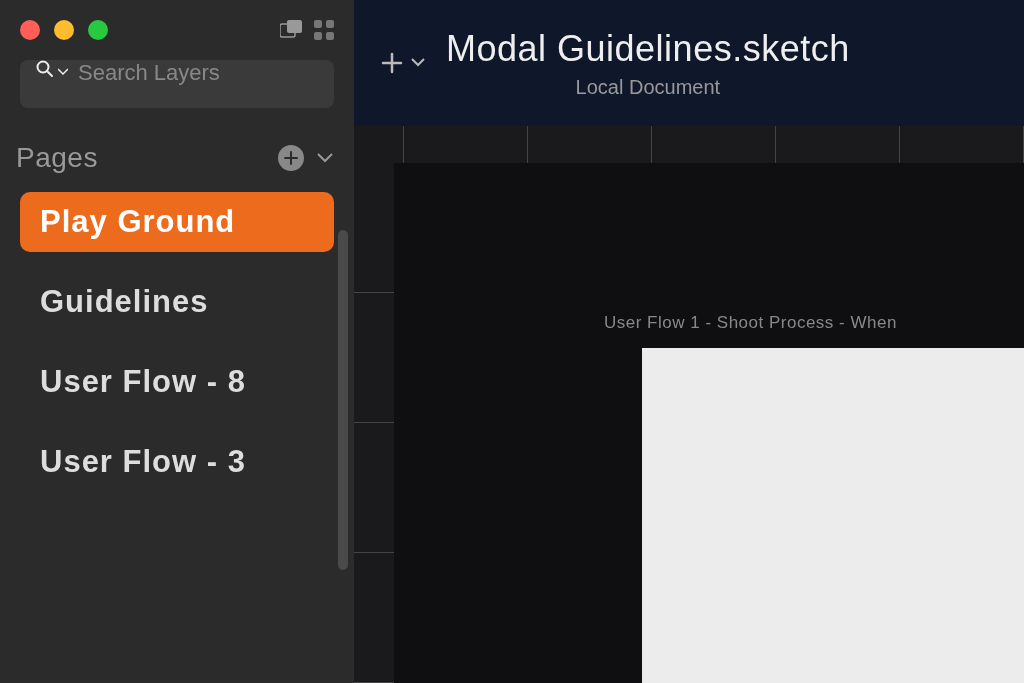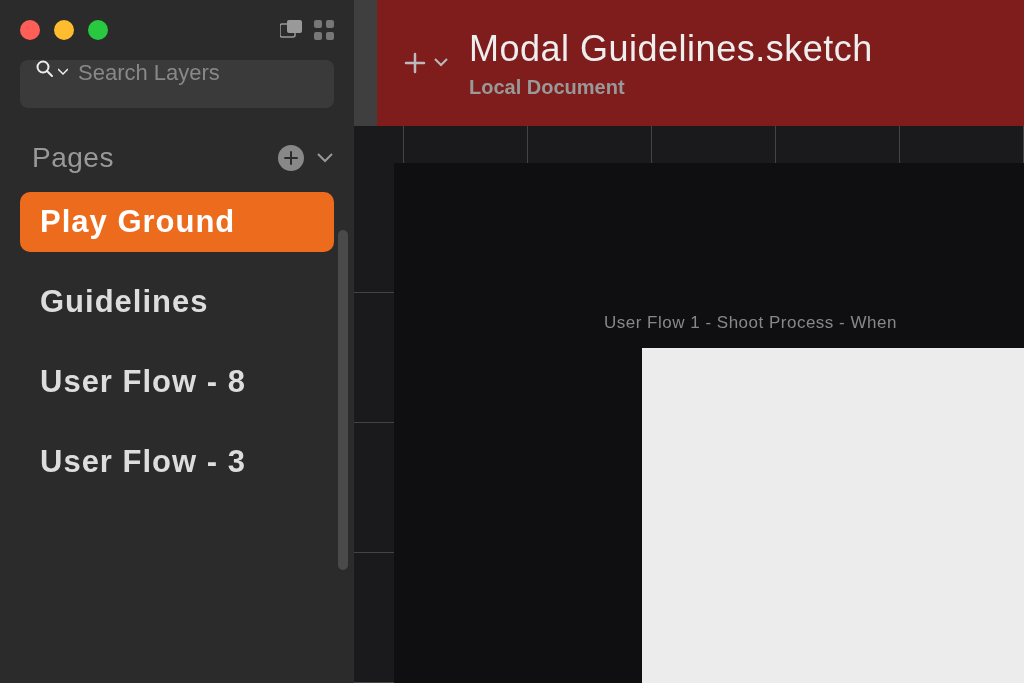--- a/index.html
+++ b/index.html
@@ -85,21 +85,21 @@
       width: 100%;
     }
     .search-input::placeholder {
       color: #888;
       font-weight: 300;
     }
     .pages-header {
       display: flex;
       align-items: center;
       justify-content: space-between;
-      padding: 14px 20px 18px 32px;
+      padding: 14px 20px 18px 16px;
     }
     .pages-title {
       font-size: 28px;
       color: #999;
       font-weight: 400;
       letter-spacing: 0.5px;
     }
     .pages-controls {
       display: flex;
       align-items: center;
@@ -152,26 +152,25 @@
       border-radius: 5px;
     }
     .main {
       flex: 1;
       display: flex;
       flex-direction: column;
       background: #3f3f3f;
     }
     .main-header {
       height: 130px;
-      background: #7f1d1d;
+      background: #0f172a;
       display: flex;
       align-items: center;
       padding: 0 26px;
       gap: 20px;
-      margin-left: 23px;
     }
     .header-plus {
       display: flex;
       align-items: center;
       gap: 6px;
       color: #bbb;
     }
     .doc-info {
       display: flex;
       flex-direction: column;
@@ -179,21 +178,22 @@
     }
     .doc-title {
       font-size: 36px;
       color: #eee;
       font-weight: 400;
       letter-spacing: 0.5px;
     }
     .doc-subtitle {
       font-size: 20px;
       color: #999;
-      font-weight: 700;
+      font-weight: 400;
+      text-align: center;
     }
     .ruler {
       height: 38px;
       background: #1a191c;
       display: flex;
     }
     .ruler-seg {
       border-right: 1px solid #444;
     }
     .ruler-seg:first-child { width: 50px; }

